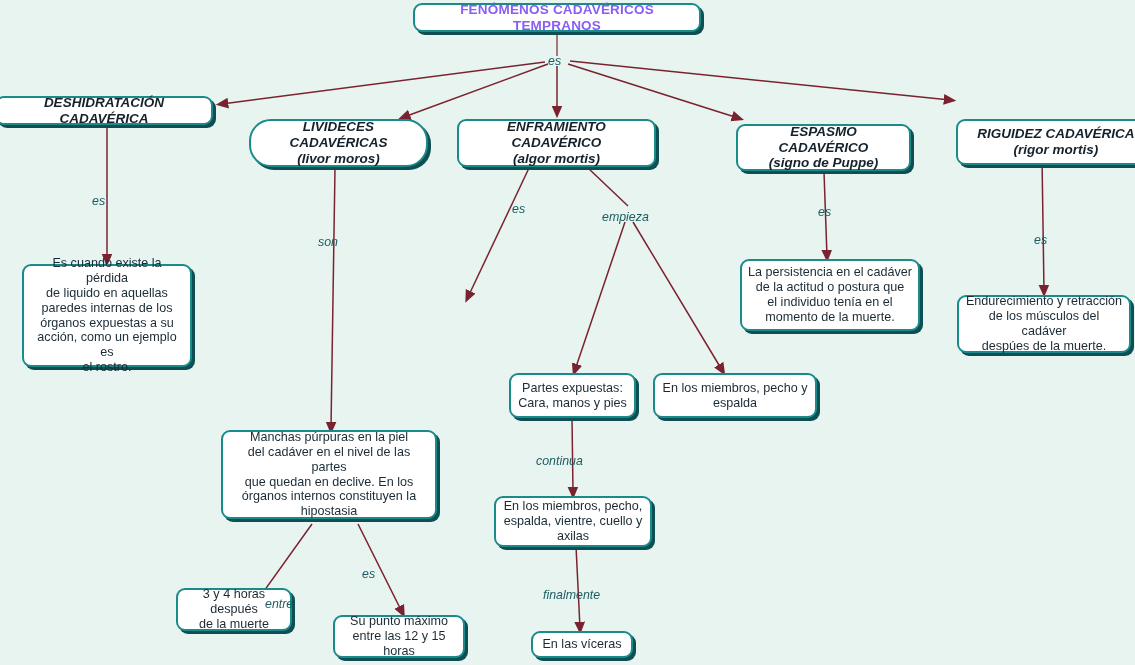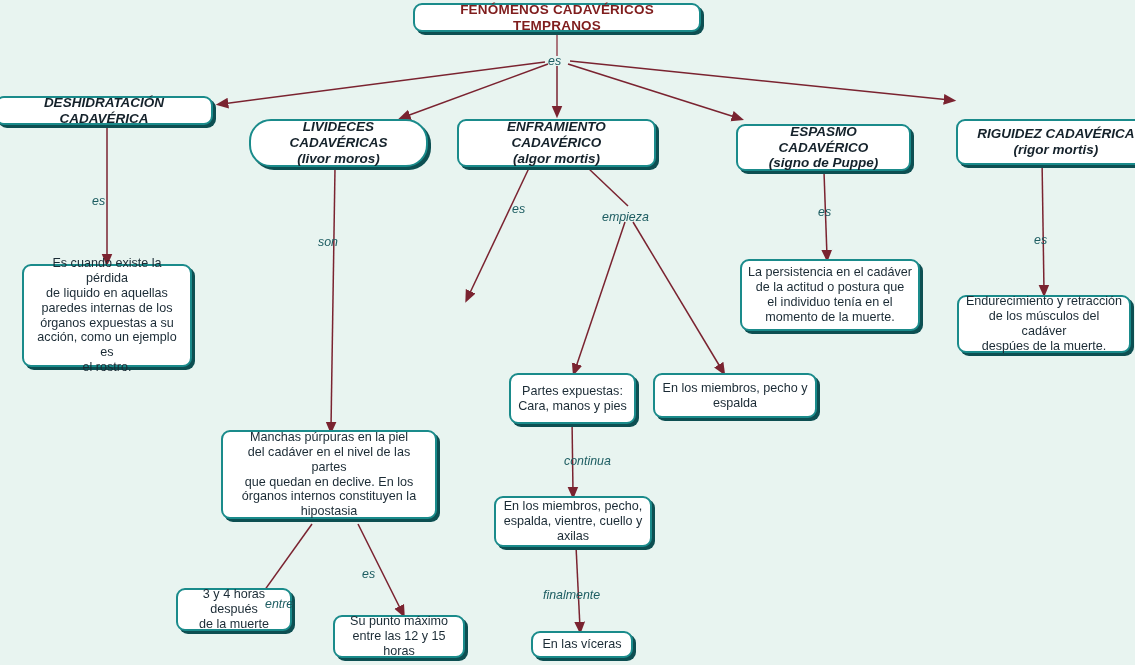--- a/index.html
+++ b/index.html
@@ -40,21 +40,21 @@
   }
   .node .txt {
     display: block;
     white-space: pre-line;
     padding: 0 6px;
   }
   .node.title {
     font-weight: bold;
     font-size: 13.5px;
     letter-spacing: 0.2px;
-    color: #7f1d1d;
+    color: #8b5cf6;
   }
   .node.concept {
     font-style: italic;
     font-weight: bold;
     font-size: 13.5px;
     color: #15222b;
   }
   .node.leaf {
     font-size: 12.6px;
     color: #1b2b35;
@@ -155,21 +155,21 @@
     <span class="txt">3 y 4 horas después
 de la muerte</span>
   </div>
 
   <div class="node leaf" style="left:333px; top:615px; width:132px; height:43px;">
     <span class="txt">Su punto máximo
 entre las 12 y 15 horas</span>
   </div>
 
 
-  <div class="node leaf" style="left:509px; top:373px; width:127px; height:51px;">
+  <div class="node leaf" style="left:509px; top:373px; width:127px; height:45px;">
     <span class="txt">Partes expuestas:
 Cara, manos y pies</span>
   </div>
 
   <div class="node leaf" style="left:653px; top:373px; width:164px; height:45px;">
     <span class="txt">En los miembros, pecho y
 espalda</span>
   </div>
 
   <div class="node leaf" style="left:494px; top:496px; width:158px; height:51px;">
@@ -202,21 +202,21 @@
   <div class="edge-label" style="left:318px; top:235px;">son</div>
 
   <div class="edge-label" style="left:265px; top:565px;margin-top:32px;">entre</div>
 
   <div class="edge-label" style="left:362px; top:567px;">es</div>
 
   <div class="edge-label" style="left:512px; top:202px;">es</div>
 
   <div class="edge-label" style="left:602px; top:210px;">empieza</div>
 
-  <div class="edge-label" style="left:564px; top:454px;">continua</div>
+  <div class="edge-label" style="left:536px; top:454px;">continua</div>
 
   <div class="edge-label" style="left:543px; top:588px;">finalmente</div>
 
   <div class="edge-label" style="left:818px; top:205px;">es</div>
 
   <div class="edge-label" style="left:1034px; top:233px;">es</div>
 
 </div>
 
 </body></html>

